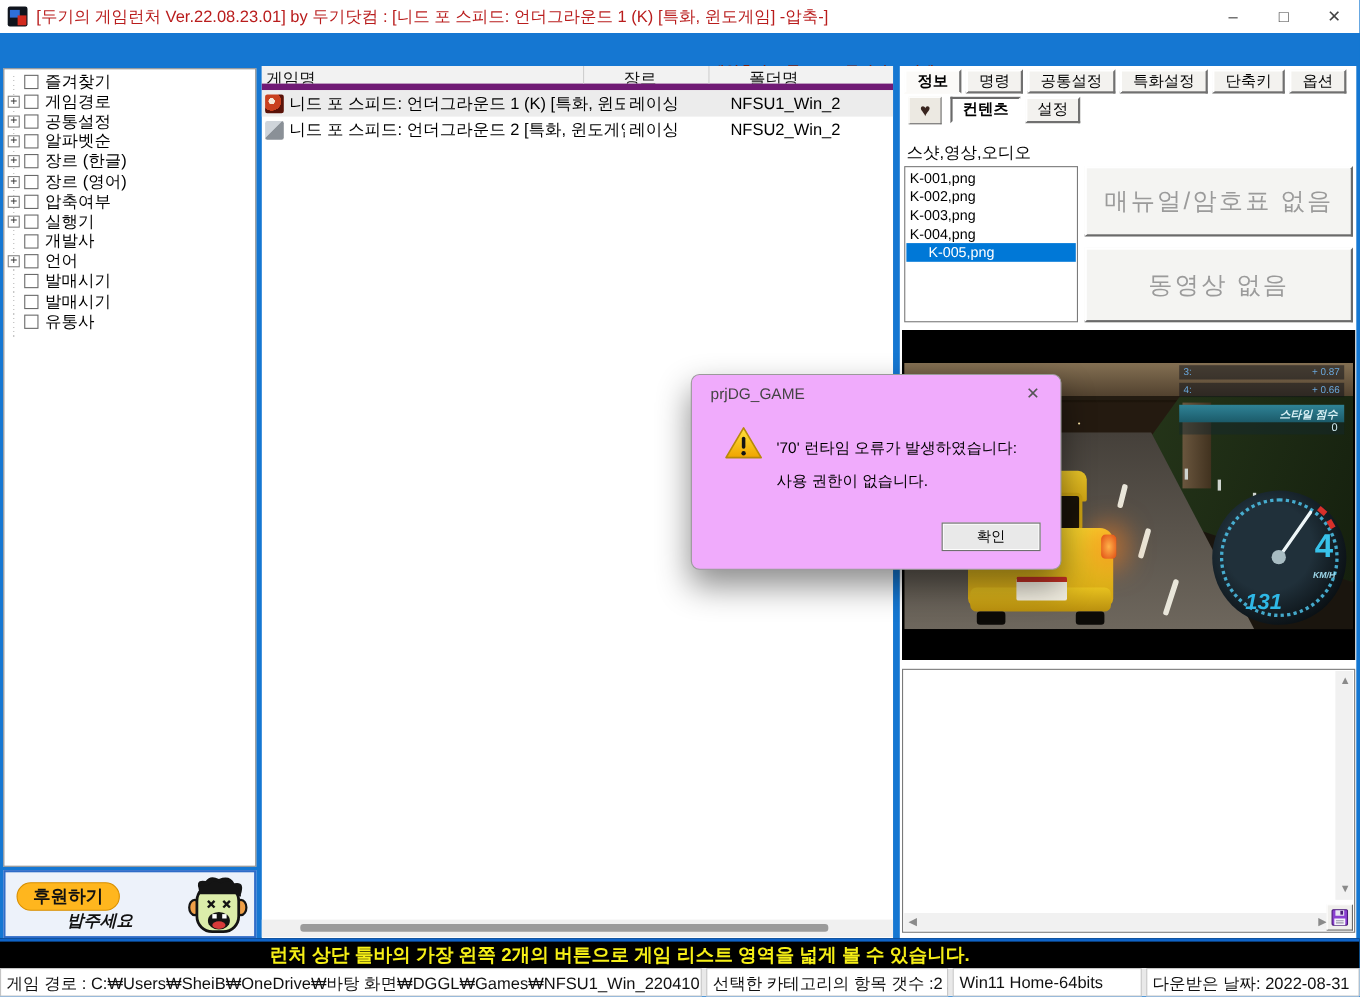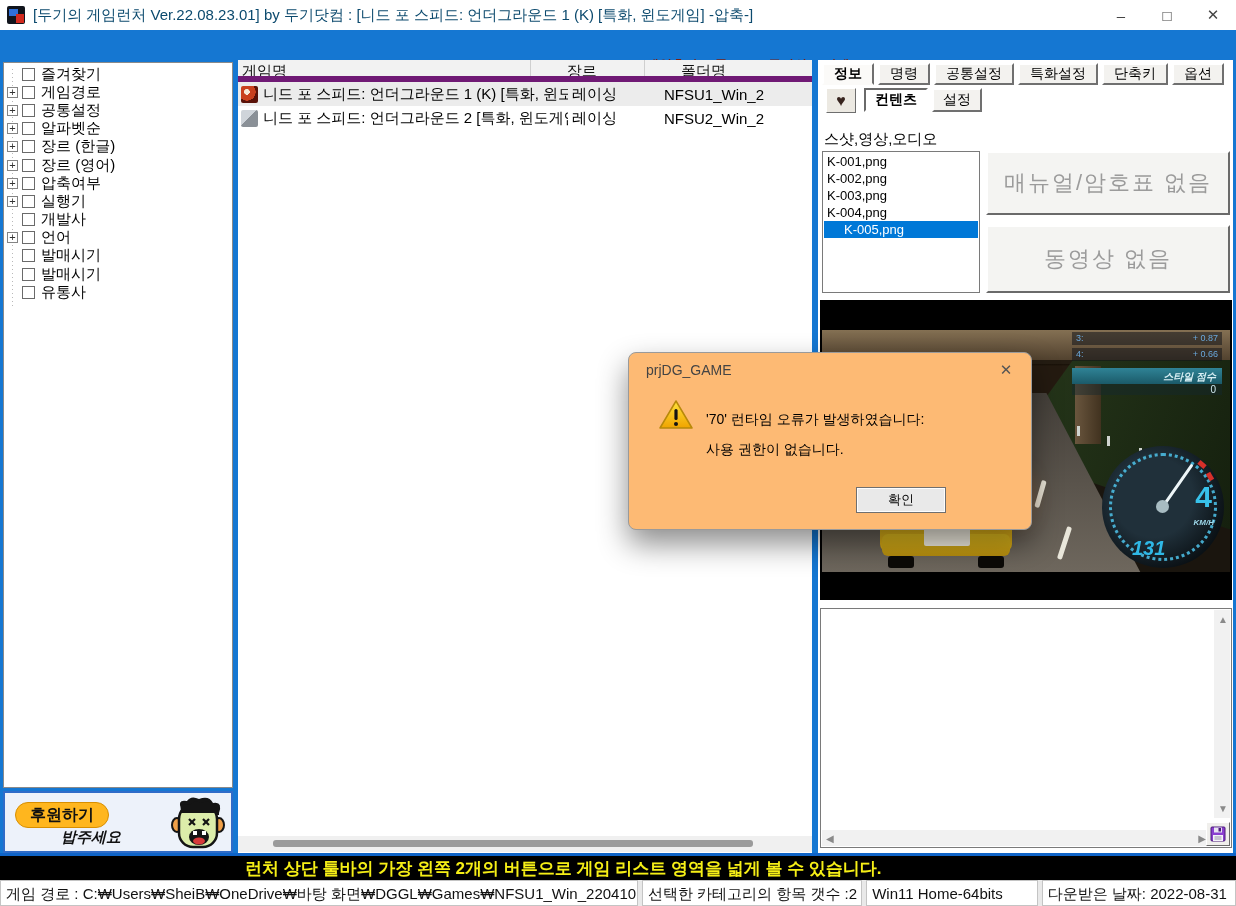--- a/index.html
+++ b/index.html
@@ -4,21 +4,21 @@
 <style>
   * { margin:0; padding:0; box-sizing:border-box; }
   html,body { width:1236px; height:906px; overflow:hidden; }
   body { font-family:"Liberation Sans","DejaVu Sans",sans-serif; background:#1577d2; position:relative; }
 
   
   .titlebar { position:absolute; left:0; top:0; width:1236px; height:30px; background:#ffffff; display:flex; align-items:center; }
   .app-icon { width:18px; height:18px; margin:0 8px 0 7px; background:#10141c; position:relative; border-radius:2px; }
   .app-icon::before { content:""; position:absolute; left:2px; top:3px; width:9px; height:7px; background:#2f6fd8; }
   .app-icon::after  { content:""; position:absolute; right:1px; bottom:1px; width:8px; height:9px; background:#d22a1e; }
-  .title-text { font-size:15px; color:#0c4a6e; white-space:nowrap; overflow:hidden; }
+  .title-text { font-size:15px; color:#b91c1c; white-space:nowrap; overflow:hidden; }
   .win-controls { position:absolute; right:0; top:0; height:30px; display:flex; }
   .win-btn { width:46px; height:30px; display:flex; align-items:center; justify-content:center; color:#444; font-size:15px; }
 
   
   .toolbar { position:absolute; left:0; top:30px; width:1236px; height:30px; background:#1577d2; }
   .tb { position:absolute; top:32px; }
   .tb-raised { background:#ece9e2; border:1px solid; border-color:#fff #6e6e6e #6e6e6e #fff; display:flex; align-items:center; justify-content:center; }
   .tb-checked { background:#f8f7f4; border-color:#6e6e6e #fff #fff #6e6e6e; }
   .expand-ic { width:26px; height:22px; background:#fff; border:1px solid #c6d6ee; position:relative; border-radius:2px; }
   .expand-ic::before { content:""; position:absolute; top:2px; bottom:2px; width:9px; background:#e03a2a; }
@@ -121,21 +121,21 @@
   .save-btn { position:absolute; right:1px; bottom:1px; width:24px; height:24px; background:#f0efec; border:1px solid; border-color:#fff #6a6a6a #6a6a6a #fff; display:flex; align-items:center; justify-content:center; }
 
   
   .marquee { position:absolute; left:0; top:853px; width:1236px; height:27px; background:#000; border-top:3px solid #0f64c8; display:flex; align-items:center; }
   .marquee-text { margin-left:245px; color:#f6ef16; font-size:17px; font-weight:bold; white-space:nowrap; }
   .statusbar { position:absolute; left:0; top:880px; width:1236px; height:26px; background:#e9e9e9; display:flex; gap:4px; }
   .seg { background:#fff; border:1px solid #c4c4c4; font-size:15px; color:#111; padding:4px 0 0 5px; white-space:nowrap; overflow:hidden; height:26px; }
   .seg.s0 { width:640px; } .seg.s1 { width:221px; } .seg.s2 { width:172px; } .seg.s3 { width:195px; }
 
   
-  .dialog { position:absolute; left:628px; top:352px; width:404px; height:178px; background:#fdba74; border:1px solid #9a9a9a; border-radius:8px; box-shadow:0 14px 30px rgba(0,0,0,.45); z-index:50; }
+  .dialog { position:absolute; left:628px; top:340px; width:337px; height:178px; background:#f0abfc; border:1px solid #9a9a9a; border-radius:8px; box-shadow:0 14px 30px rgba(0,0,0,.45); z-index:50; }
   .dlg-title { position:absolute; left:17px; top:9px; font-size:14px; color:#444; }
   .dlg-close { position:absolute; right:12px; top:6px; width:26px; height:22px; display:flex; align-items:center; justify-content:center; color:#555; font-size:15px; }
   .dlg-line { position:absolute; left:77px; font-size:14px; color:#000; }
   .dlg-ok { position:absolute; left:227px; top:134px; width:90px; height:26px; background:#e9e9e9; border:1px solid #6f6f6f; box-shadow:inset 0 0 0 1px #fdfdfd; font-size:13px; color:#000; display:flex; align-items:center; justify-content:center; }
 </style>
 </head>
 <body>
 
 <div class="titlebar">
   <div class="app-icon"></div>

